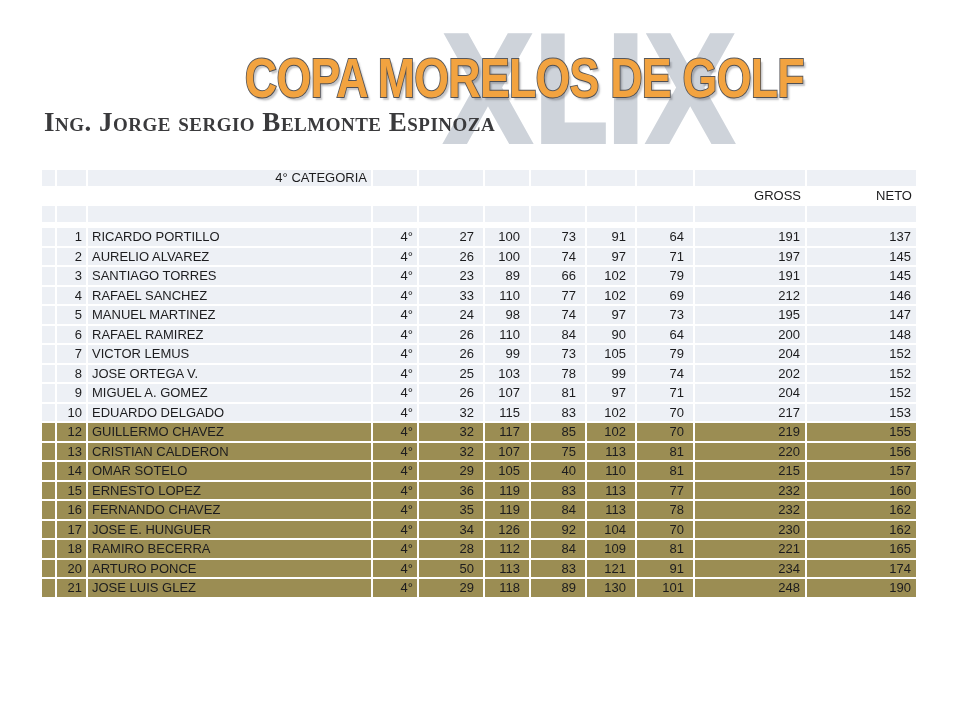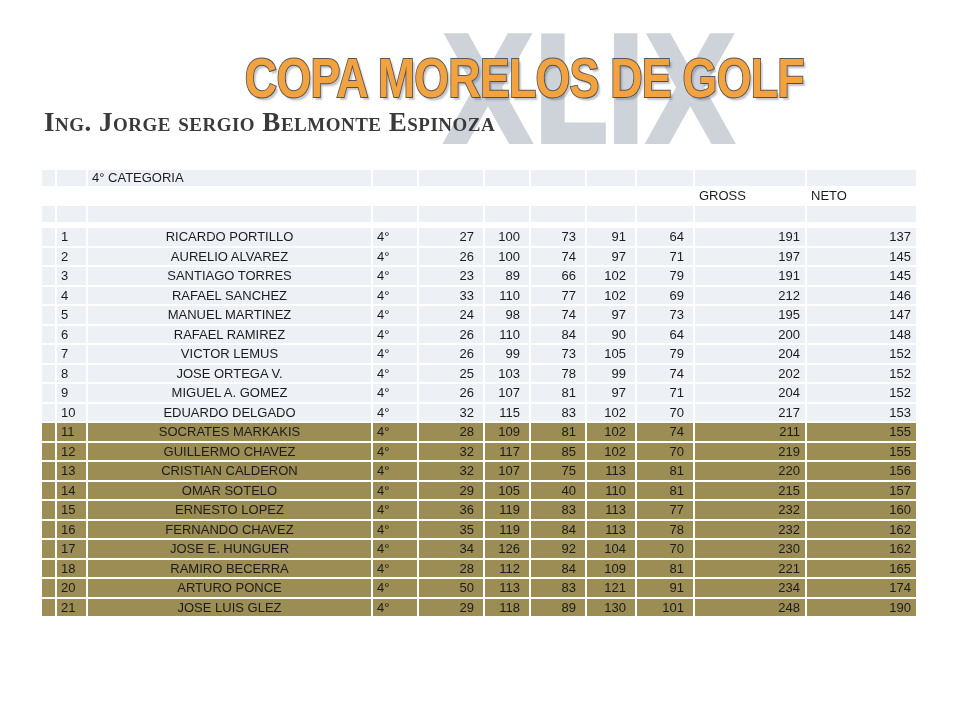--- a/index.html
+++ b/index.html
@@ -61,22 +61,22 @@
     border-bottom: 2px solid #ffffff;
     font-size: 13px; color: #1c1c1e;
     padding: 0 4px; height: 18px; line-height: 16px;
     white-space: nowrap; overflow: hidden;
   }
   .leaderboard tbody td { height: 19.5px; line-height: 17px; }
   tr.light td { background: var(--row-light, #edf0f5); }
   tr.white td { background: #ffffff; }
   tr.hl td    { background: var(--row-highlight, #9b8d53); }
   tr.spacer td { background: #ffffff; height: 4px; border: none; padding: 0; }
-  .c { text-align: left; }
-  .l { text-align: center; padding-left: 5px; }
+  .c { text-align: right; }
+  .l { text-align: left; padding-left: 5px; }
   .r { text-align: right; }
   td.num { padding-right: 9px; }
   td.tot { padding-right: 5px; padding-left: 13px; }
 </style>
 </head>
 <body>
 
 <div id="page" style="--row-light: #edf0f5; --row-highlight: #9b8d53; --title-fill: #f2a340; --title-outline: #57585c; --watermark: #ced3da; --subtitle-text: #3a3a3c;">
 
   <div class="header-area">
@@ -271,33 +271,20 @@
           <td class="r num">32</td>
           <td class="r num">115</td>
           <td class="r num">83</td>
           <td class="r num">102</td>
           <td class="r num">70</td>
           <td class="r tot">217</td>
           <td class="r tot">153</td>
         </tr>
         <tr class="hl">
           <td></td>
-          <td class="c">11</td>
-          <td class="l">SOCRATES MARKAKIS</td>
-          <td class="c">4°</td>
-          <td class="r num">28</td>
-          <td class="r num">109</td>
-          <td class="r num">81</td>
-          <td class="r num">102</td>
-          <td class="r num">74</td>
-          <td class="r tot">211</td>
-          <td class="r tot">155</td>
-        </tr>
-        <tr class="hl">
-          <td></td>
           <td class="c">12</td>
           <td class="l">GUILLERMO CHAVEZ</td>
           <td class="c">4°</td>
           <td class="r num">32</td>
           <td class="r num">117</td>
           <td class="r num">85</td>
           <td class="r num">102</td>
           <td class="r num">70</td>
           <td class="r tot">219</td>
           <td class="r tot">155</td>

